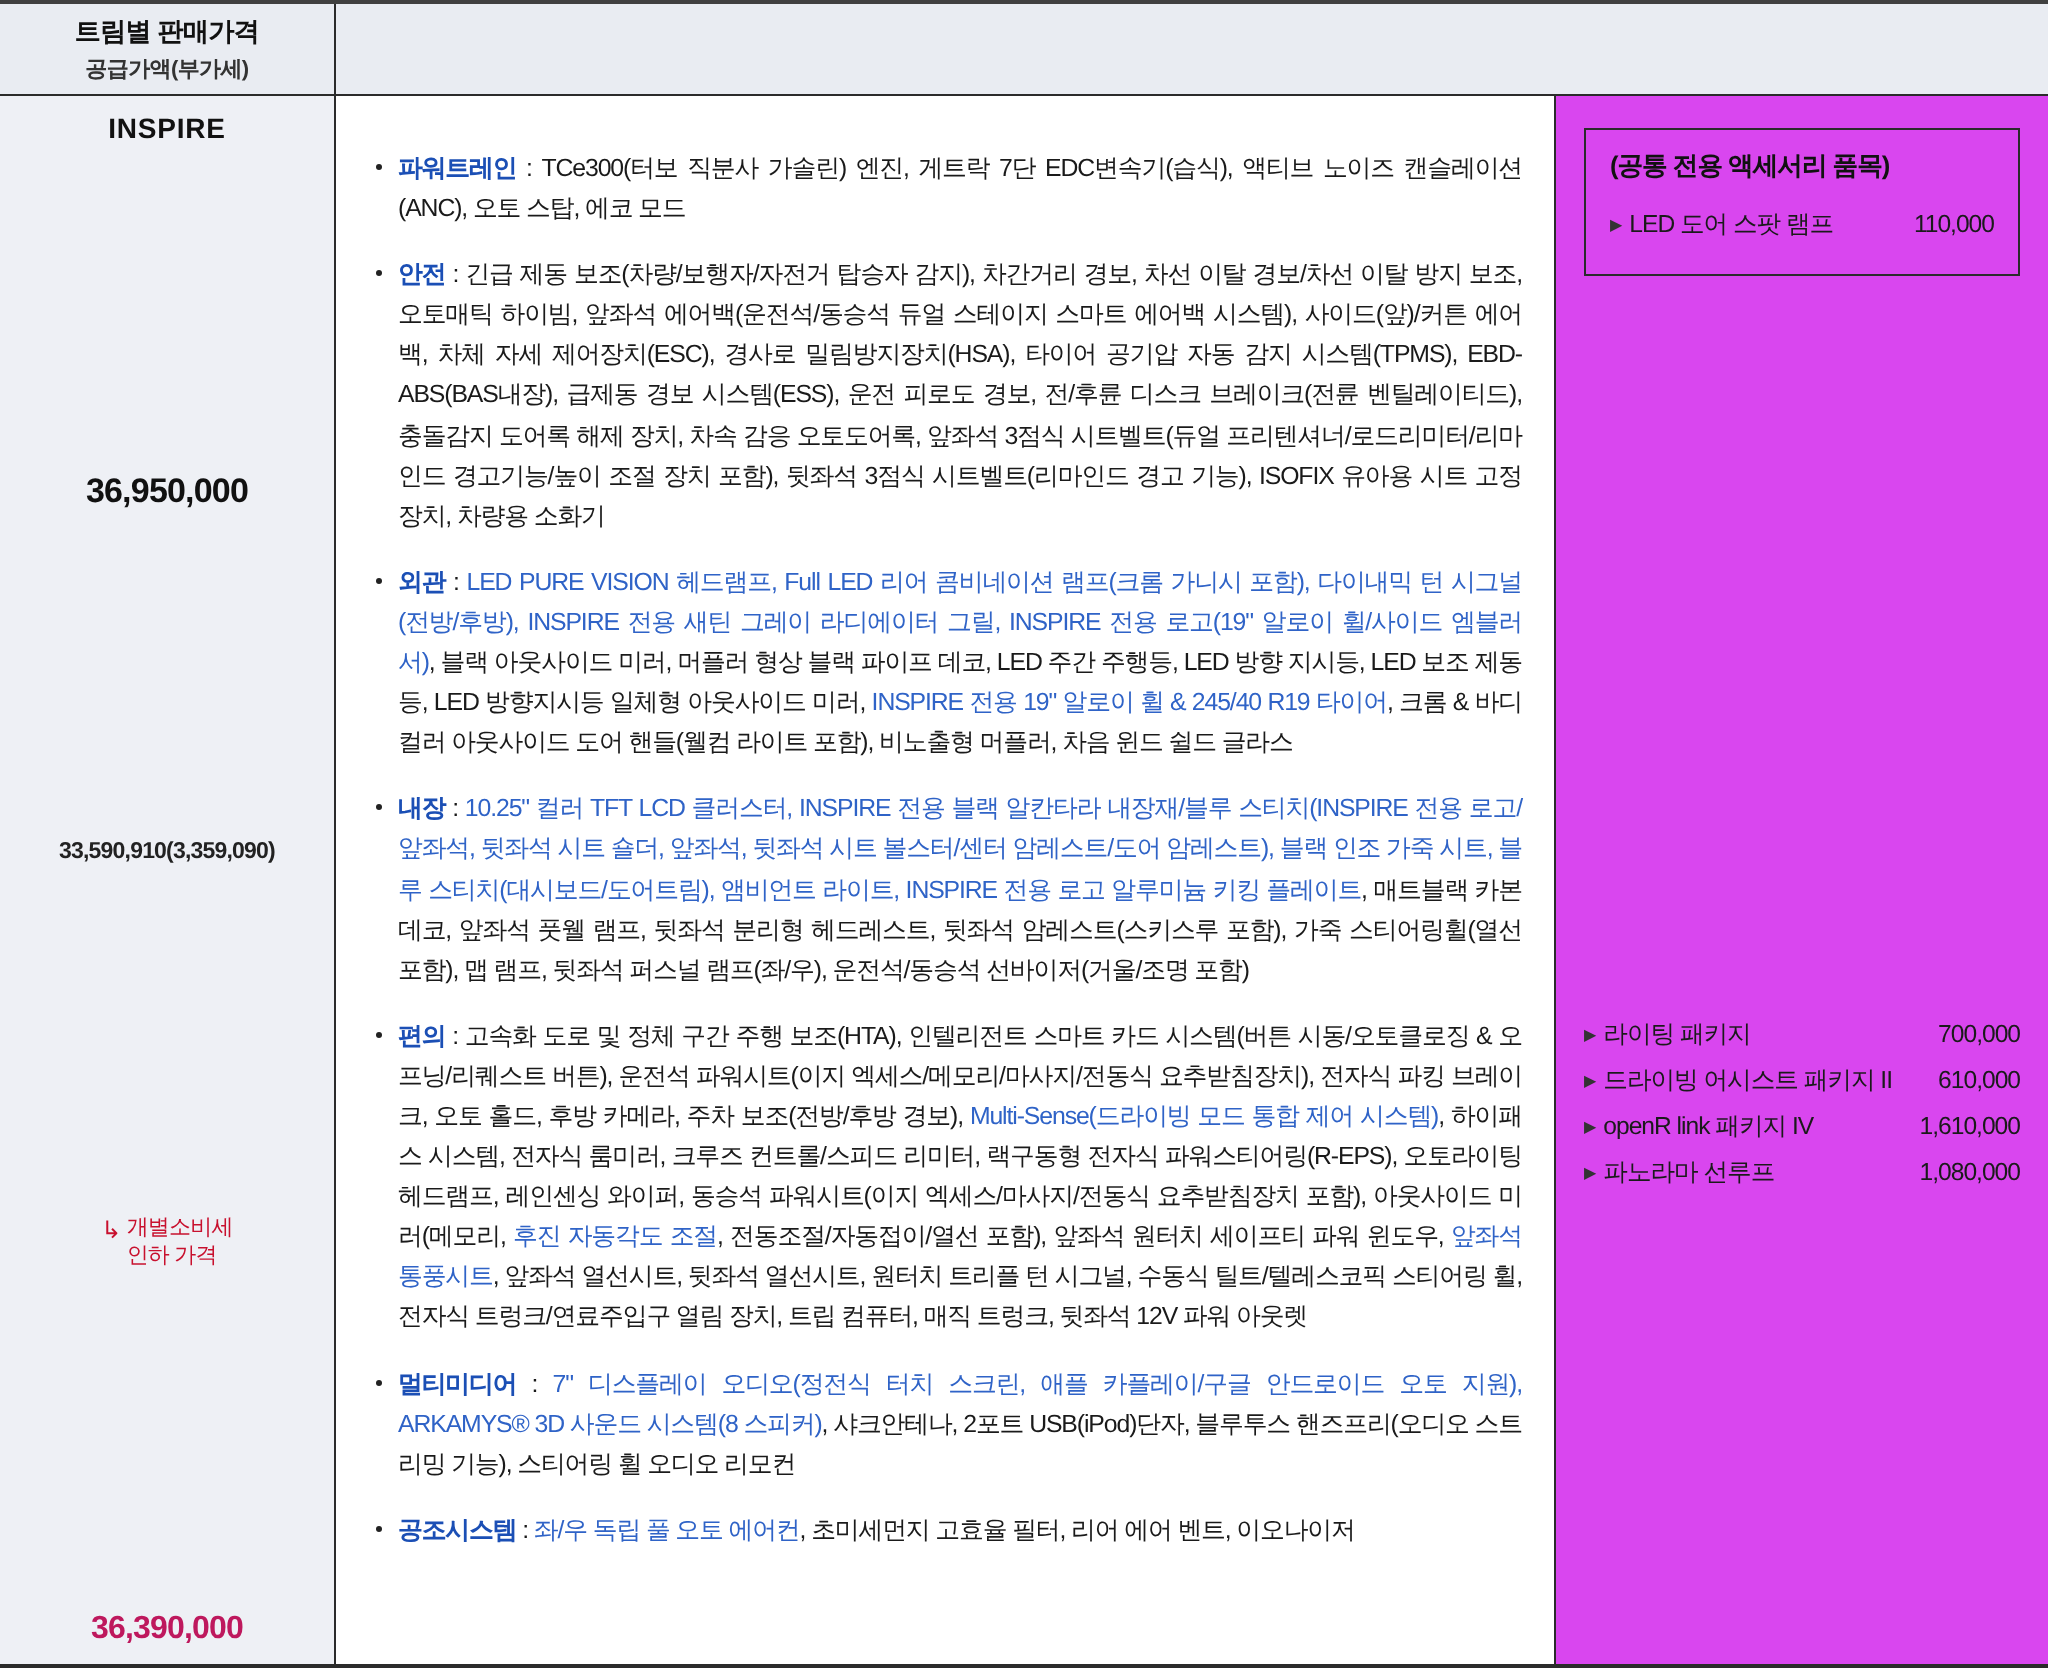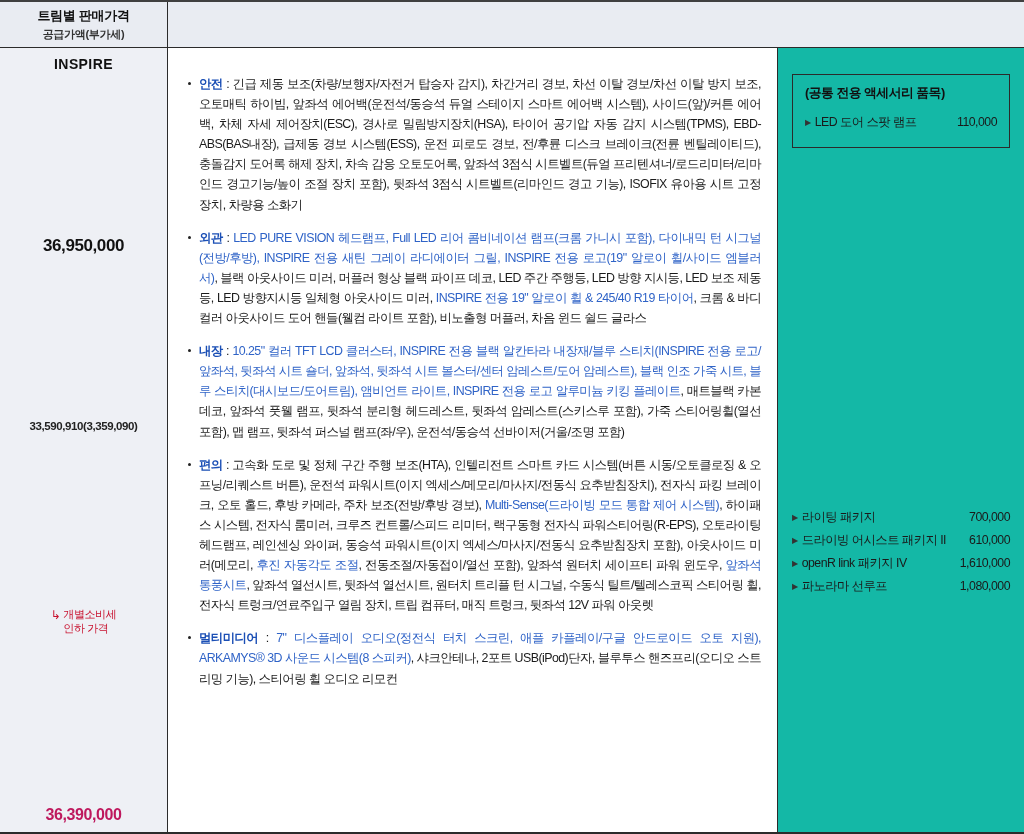--- a/index.html
+++ b/index.html
@@ -68,22 +68,22 @@
     padding: 8px 6px;
   }
   .cell-basic {
     width: 610px;
     border-right: 1.5px solid #2b2b2b;
     padding: 26px 16px 10px 18px;
     background: #fff;
   }
   .cell-option {
     width: 246px;
-    background: #14b8a6;
-    padding: 26px 14px 10px 14px;
+    background: #d946ef;
+    padding: 16px 14px 10px 14px;
     position: relative;
   }
 
   
   .trim-name {
     font-weight: bold;
     font-size: 14px;
     letter-spacing: 0.4px;
     color: #111;
     margin-bottom: 4px;
@@ -203,25 +203,27 @@
         <span>
           <span>개별소비세</span><br>
           <span>인하 가격</span>
         </span>
       </div>
       <div class="price-discount">36,390,000</div>
     </div>
 
     <div class="cell-basic">
       <ul class="spec-list">
+          <li><span class="cat">파워트레인</span><span class="seg"> : TCe300(터보 직분사 가솔린) 엔진, 게트락 7단 EDC변속기(습식), 액티브 노이즈 캔슬레이션(ANC), 오토 스탑, 에코 모드</span></li>
           <li><span class="cat">안전</span><span class="seg"> : 긴급 제동 보조(차량/보행자/자전거 탑승자 감지), 차간거리 경보, 차선 이탈 경보/차선 이탈 방지 보조, 오토매틱 하이빔, 앞좌석 에어백(운전석/동승석 듀얼 스테이지 스마트 에어백 시스템), 사이드(앞)/커튼 에어백, 차체 자세 제어장치(ESC), 경사로 밀림방지장치(HSA), 타이어 공기압 자동 감지 시스템(TPMS), EBD-ABS(BAS내장), 급제동 경보 시스템(ESS), 운전 피로도 경보, 전/후륜 디스크 브레이크(전륜 벤틸레이티드), 충돌감지 도어록 해제 장치, 차속 감응 오토도어록, 앞좌석 3점식 시트벨트(듀얼 프리텐셔너/로드리미터/리마인드 경고기능/높이 조절 장치 포함), 뒷좌석 3점식 시트벨트(리마인드 경고 기능), ISOFIX 유아용 시트 고정 장치, 차량용 소화기</span></li>
           <li><span class="cat">외관</span><span class="seg"> : </span><span class="seg hl">LED PURE VISION 헤드램프, Full LED 리어 콤비네이션 램프(크롬 가니시 포함), 다이내믹 턴 시그널(전방/후방), INSPIRE 전용 새틴 그레이 라디에이터 그릴, INSPIRE 전용 로고(19" 알로이 휠/사이드 엠블러서)</span><span class="seg">, 블랙 아웃사이드 미러, 머플러 형상 블랙 파이프 데코, LED 주간 주행등, LED 방향 지시등, LED 보조 제동등, LED 방향지시등 일체형 아웃사이드 미러, </span><span class="seg hl">INSPIRE 전용 19" 알로이 휠 &amp; 245/40 R19 타이어</span><span class="seg">, 크롬 &amp; 바디컬러 아웃사이드 도어 핸들(웰컴 라이트 포함), 비노출형 머플러, 차음 윈드 쉴드 글라스</span></li>
           <li><span class="cat">내장</span><span class="seg"> : </span><span class="seg hl">10.25" 컬러 TFT LCD 클러스터, INSPIRE 전용 블랙 알칸타라 내장재/블루 스티치(INSPIRE 전용 로고/앞좌석, 뒷좌석 시트 숄더, 앞좌석, 뒷좌석 시트 볼스터/센터 암레스트/도어 암레스트), 블랙 인조 가죽 시트, 블루 스티치(대시보드/도어트림), 앰비언트 라이트, INSPIRE 전용 로고 알루미늄 키킹 플레이트</span><span class="seg">, 매트블랙 카본데코, 앞좌석 풋웰 램프, 뒷좌석 분리형 헤드레스트, 뒷좌석 암레스트(스키스루 포함), 가죽 스티어링휠(열선 포함), 맵 램프, 뒷좌석 퍼스널 램프(좌/우), 운전석/동승석 선바이저(거울/조명 포함)</span></li>
           <li><span class="cat">편의</span><span class="seg"> : 고속화 도로 및 정체 구간 주행 보조(HTA), 인텔리전트 스마트 카드 시스템(버튼 시동/오토클로징 &amp; 오프닝/리퀘스트 버튼), 운전석 파워시트(이지 엑세스/메모리/마사지/전동식 요추받침장치), 전자식 파킹 브레이크, 오토 홀드, 후방 카메라, 주차 보조(전방/후방 경보), </span><span class="seg hl">Multi-Sense(드라이빙 모드 통합 제어 시스템)</span><span class="seg">, 하이패스 시스템, 전자식 룸미러, 크루즈 컨트롤/스피드 리미터, 랙구동형 전자식 파워스티어링(R-EPS), 오토라이팅 헤드램프, 레인센싱 와이퍼, 동승석 파워시트(이지 엑세스/마사지/전동식 요추받침장치 포함), 아웃사이드 미러(메모리, </span><span class="seg hl">후진 자동각도 조절</span><span class="seg">, 전동조절/자동접이/열선 포함), 앞좌석 원터치 세이프티 파워 윈도우, </span><span class="seg hl">앞좌석 통풍시트</span><span class="seg">, 앞좌석 열선시트, 뒷좌석 열선시트, 원터치 트리플 턴 시그널, 수동식 틸트/텔레스코픽 스티어링 휠, 전자식 트렁크/연료주입구 열림 장치, 트립 컴퓨터, 매직 트렁크, 뒷좌석 12V 파워 아웃렛</span></li>
           <li><span class="cat">멀티미디어</span><span class="seg"> : </span><span class="seg hl">7" 디스플레이 오디오(정전식 터치 스크린, 애플 카플레이/구글 안드로이드 오토 지원), ARKAMYS® 3D 사운드 시스템(8 스피커)</span><span class="seg">, 샤크안테나, 2포트 USB(iPod)단자, 블루투스 핸즈프리(오디오 스트리밍 기능), 스티어링 휠 오디오 리모컨</span></li>
+          <li><span class="cat">공조시스템</span><span class="seg"> : </span><span class="seg hl">좌/우 독립 풀 오토 에어컨</span><span class="seg">, 초미세먼지 고효율 필터, 리어 에어 벤트, 이오나이저</span></li>
         </ul>
     </div>
 
     <div class="cell-option">
       <div class="opt-box">
         <div class="opt-box-title">(공통 전용 액세서리 품목)</div>
         <div class="opt-list">
             <div class="opt-row">
               <div class="label">
                 <span class="tri-icon">▶</span>

